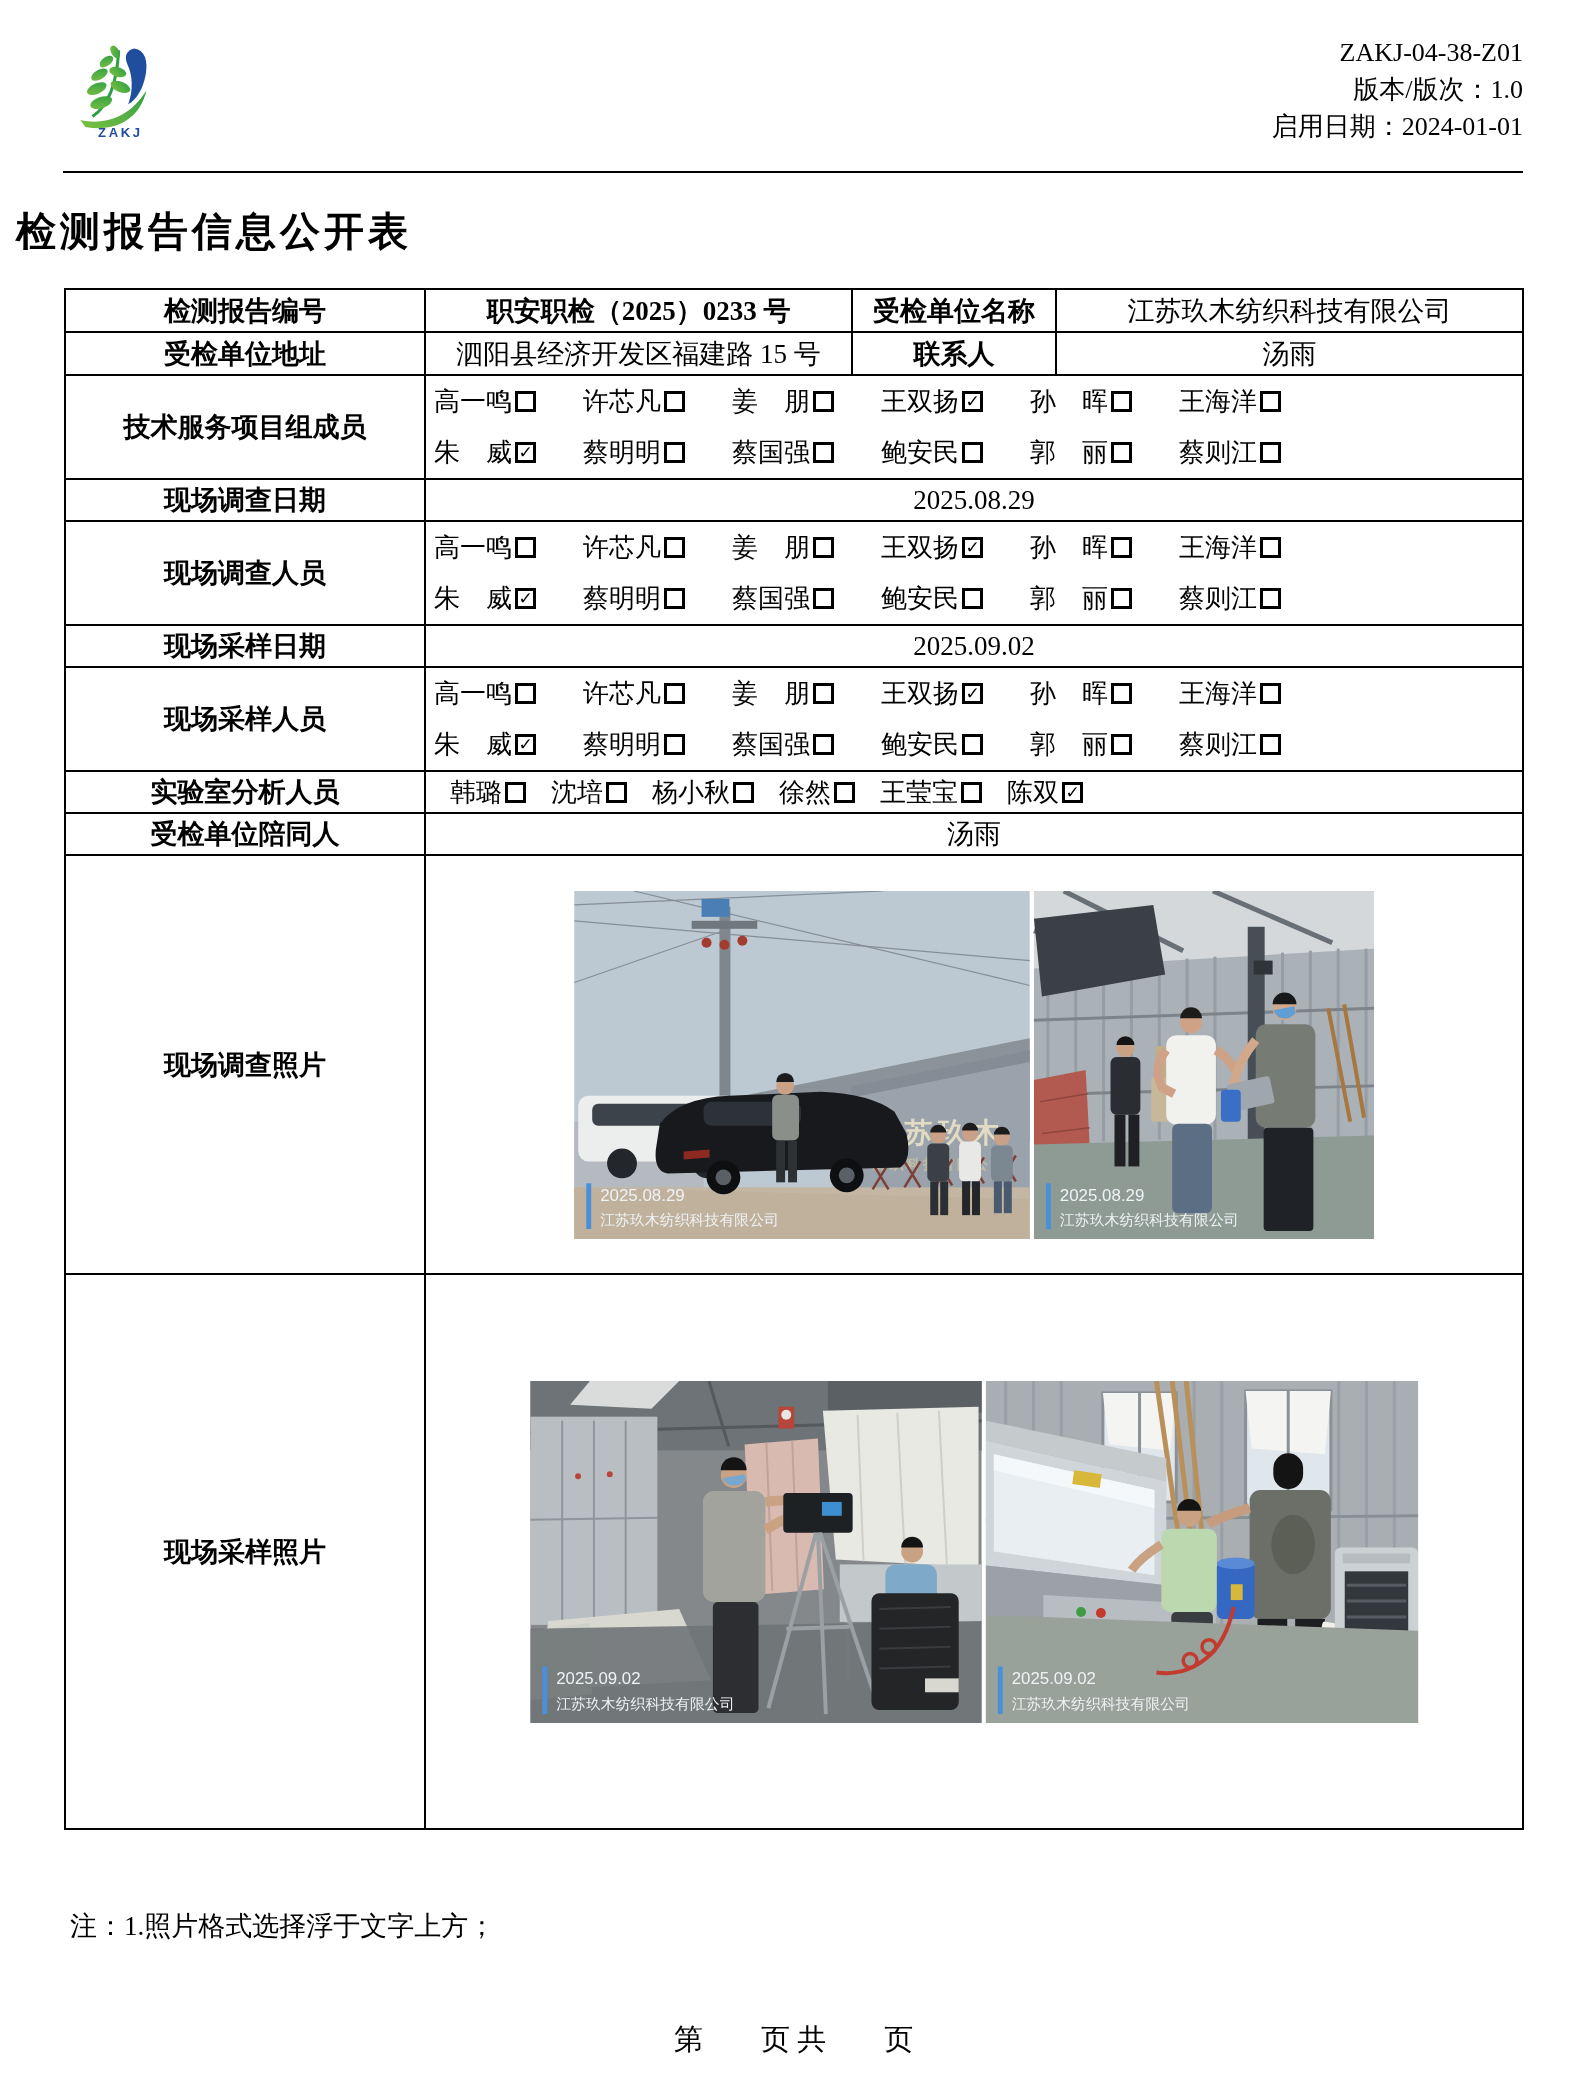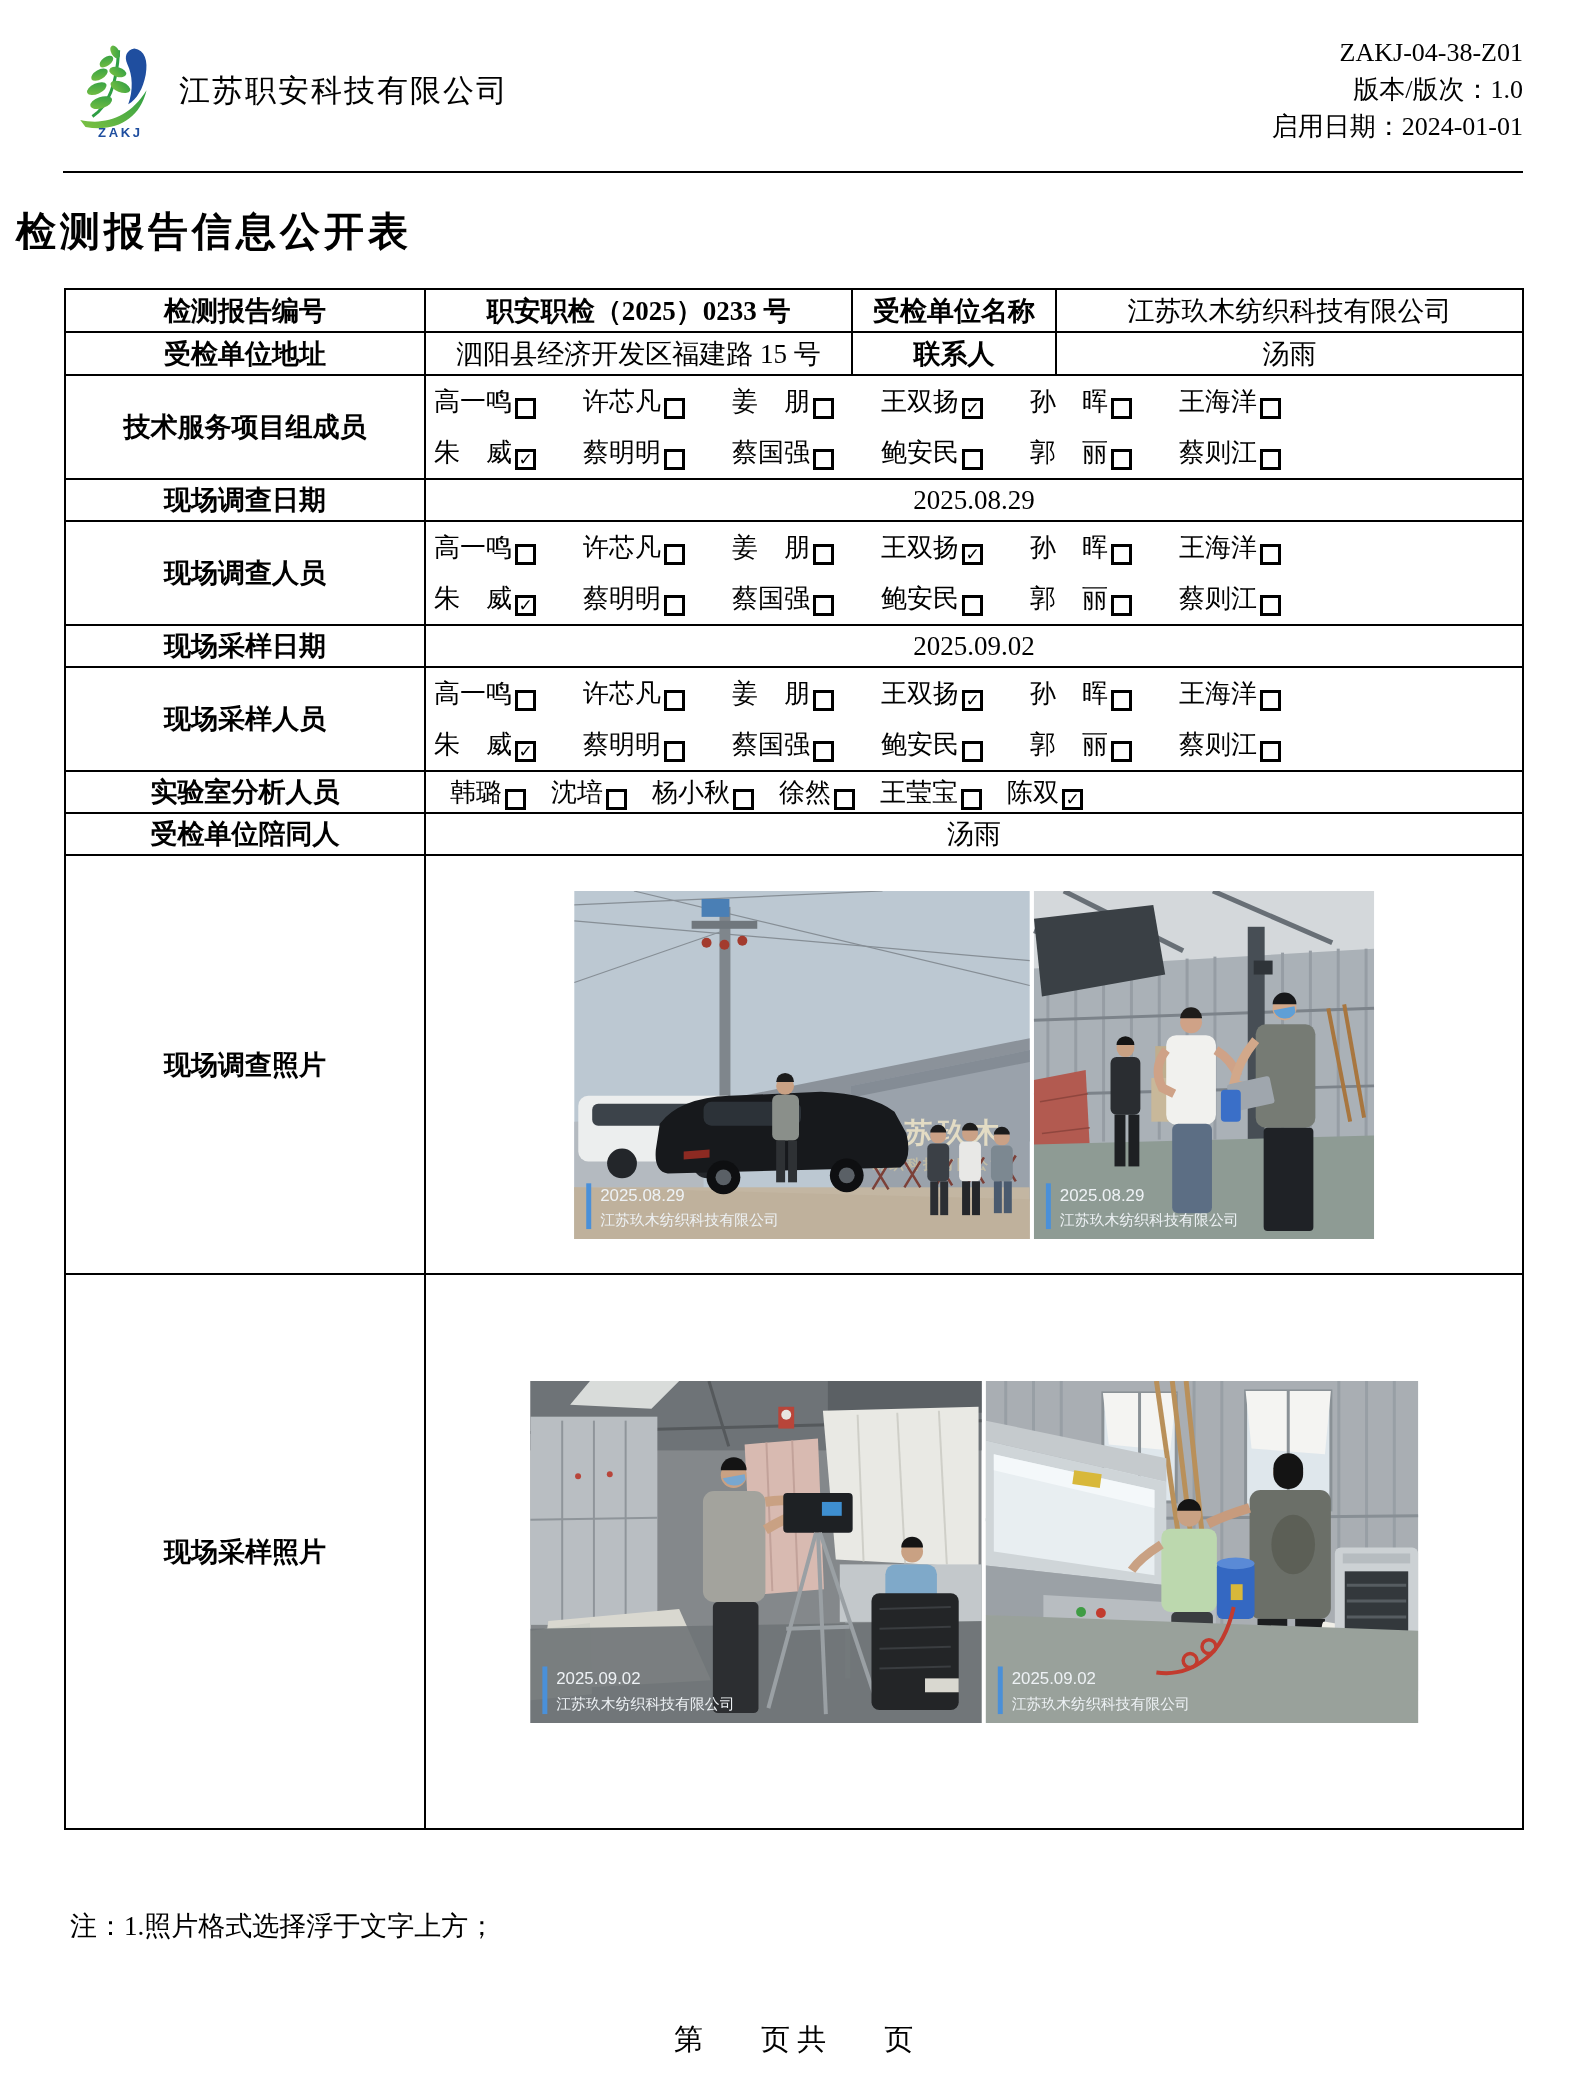--- a/index.html
+++ b/index.html
@@ -21,21 +21,21 @@
   table.form td{border:2px solid #000;padding:0;vertical-align:middle;overflow:hidden;}
   .lbl{font-weight:bold;text-align:center;font-size:27px;}
   .val{text-align:center;font-size:27px;}
   .bold{font-weight:bold;}
   .r43{height:43px}.r91{height:91px}.r42{height:42px}.r84{height:84px}
   .rp1{height:419px}.rp2{height:555px}
   
   .staff-grid{display:grid;grid-template-columns:repeat(6,149px);justify-items:start;
     row-gap:16px;padding:8px 0 8px 8px;align-items:center;}
   .lab-row{display:flex;gap:25px;align-items:center;padding-left:24px;}
-  .staff-item{display:inline-flex;align-items:flex-end;white-space:nowrap;font-size:26px;}
+  .staff-item{display:inline-flex;align-items:center;white-space:nowrap;font-size:26px;}
   .cb{box-sizing:border-box;width:21px;height:21px;border:3px solid #000;margin-left:3px;
     display:inline-flex;align-items:center;justify-content:center;font-weight:bold;font-size:17px;
     line-height:1;font-family:"DejaVu Sans",sans-serif;}
   
   .photo-cell{text-align:center;}
   .photo-pair{display:flex;justify-content:center;align-items:center;gap:3px;}
   .photo{display:block;line-height:0;}
   svg text{font-family:"Liberation Sans",sans-serif;}
   .sign-text{font-family:"Liberation Serif",serif;font-weight:bold;}
   
@@ -60,21 +60,20 @@
       <ellipse cx="25" cy="64" rx="12" ry="6" fill="url(#lg)" transform="rotate(-24 25 64)"></ellipse>
       <ellipse cx="28" cy="48" rx="10.5" ry="5.5" fill="url(#lg)" transform="rotate(-30 28 48)"></ellipse>
       <ellipse cx="36" cy="33" rx="9" ry="5" fill="url(#lg)" transform="rotate(-36 36 33)"></ellipse>
       <ellipse cx="52" cy="62" rx="12" ry="6" fill="url(#lg)" transform="rotate(22 52 62)"></ellipse>
       <ellipse cx="49" cy="45" rx="10" ry="5.5" fill="url(#lg)" transform="rotate(16 49 45)"></ellipse>
       <ellipse cx="46" cy="22" rx="8" ry="4.5" fill="url(#lg)" transform="rotate(60 46 22)"></ellipse>
       <path d="M6,100 C34,106 62,98 82,66 C74,100 46,114 12,108 z" fill="url(#lg)"></path>
       <text x="52" y="120" text-anchor="middle" font-size="15" font-weight="bold" fill="#1f4e9f" letter-spacing="3">ZAKJ</text>
     </svg>
   </div>
-  <div class="company-name">江苏职安科技有限公司</div>
   <div class="doc-meta">
     <div>ZAKJ-04-38-Z01</div>
     <div>版本/版次：1.0</div>
     <div>启用日期：2024-01-01</div>
   </div>
 </div>
 <div class="header-rule"></div>
 
 <div class="doc-title">检测报告信息公开表</div>
 

